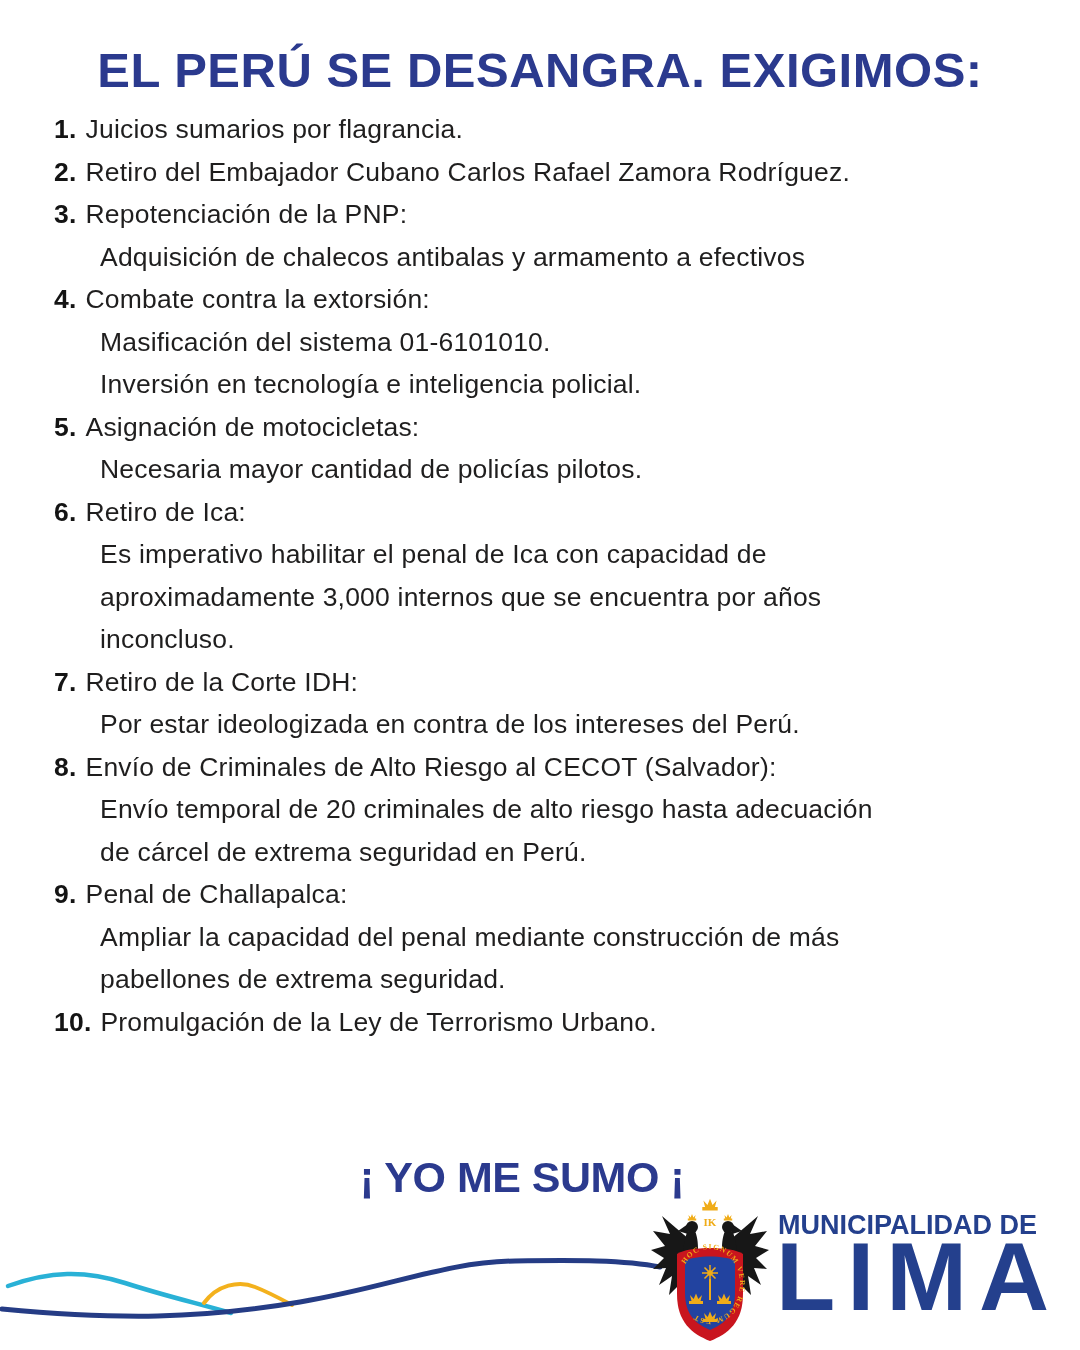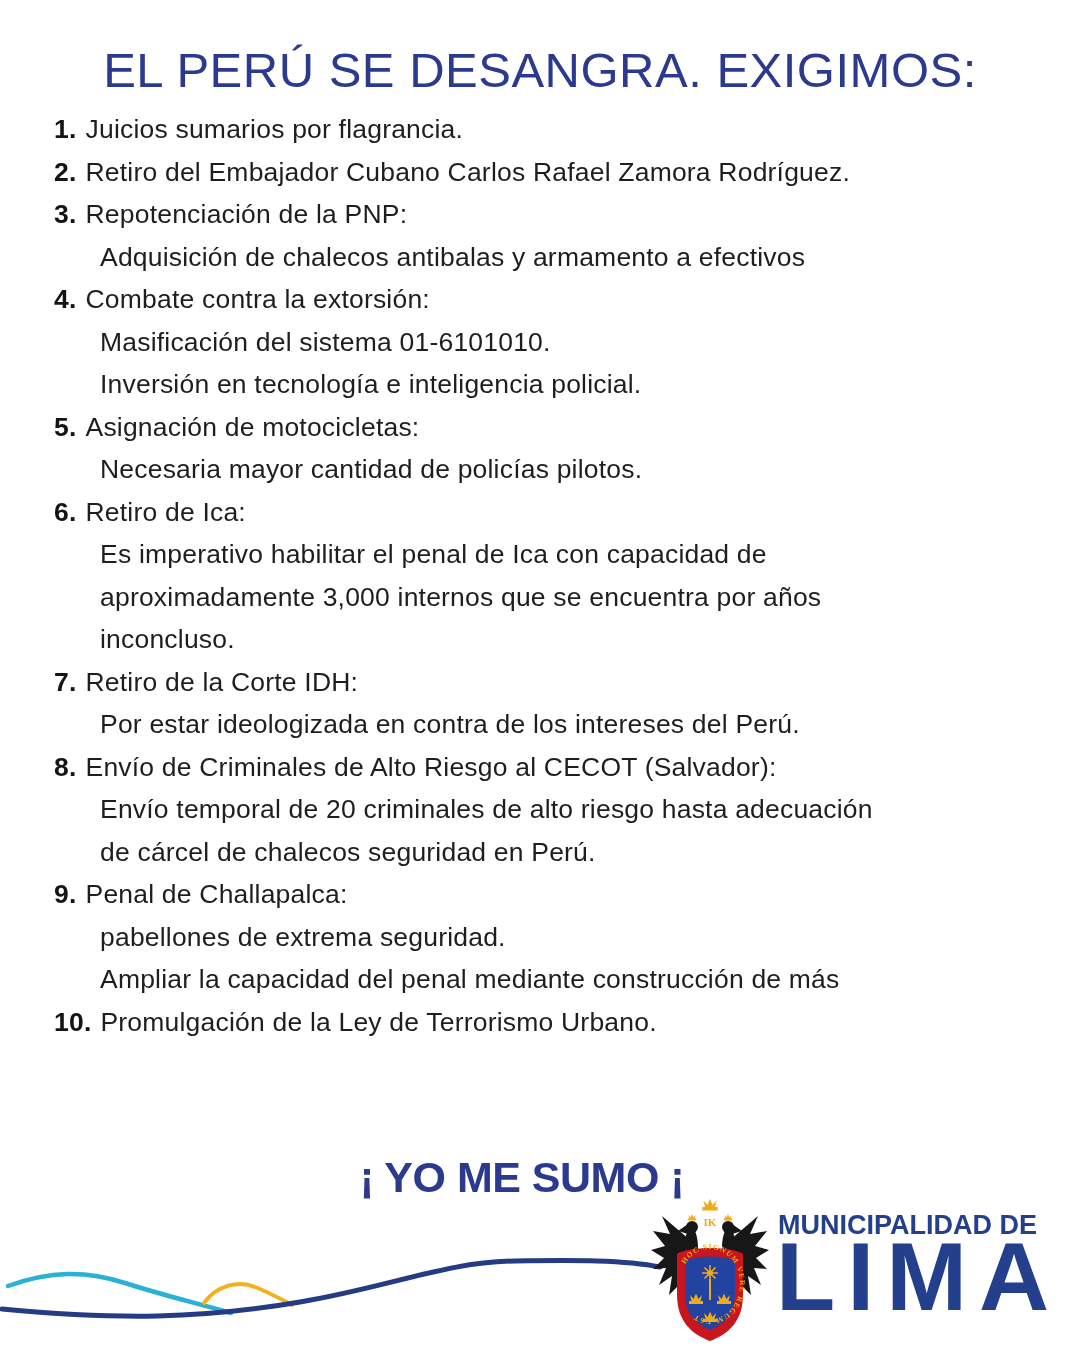--- a/index.html
+++ b/index.html
@@ -2,21 +2,21 @@
 <html style="--navy: #2b3a8e; --logo-navy: #24408d; --text: #1f1e1e; --crest-red: #c9151e; --crest-blue: #2243a0; --gold: #f0ac18; --wave-cyan: #29b1d6; --wave-yellow: #f3b11d; --wave-navy: #253c85;"><head>
 <meta charset="utf-8">
 <style>
   html,body{margin:0;padding:0;background:#ffffff;}
   .page{
     position:relative;width:1080px;height:1350px;background:#fff;
     font-family:"Liberation Sans",sans-serif;overflow:hidden;
   }
   .title{
     position:absolute;top:42px;left:0;width:100%;margin:0;
-    text-align:center;font-size:49px;font-weight:400;letter-spacing:0.5px;
+    text-align:center;font-size:49px;font-weight:700;letter-spacing:0.5px;
     color:var(--navy);white-space:nowrap;
   }
   .demands{
     position:absolute;top:108px;left:0;right:0;margin:0;padding:0;list-style:none;
     font-size:26.5px;line-height:42.5px;color:var(--text);letter-spacing:0.2px;
   }
   .demands .head{padding-left:54px;white-space:nowrap;}
   .demands .num{font-weight:700;color:#141414;margin-right:9px;}
   .demands .sub{padding-left:100px;white-space:nowrap;}
   .cta{
@@ -87,26 +87,26 @@
       <div class="sub">aproximadamente 3,000 internos que se encuentra por años</div>
       <div class="sub">inconcluso.</div>
     </li>
     <li>
       <div class="head"><span class="num">7.</span><span class="txt">Retiro de la Corte IDH:</span></div>
       <div class="sub">Por estar ideologizada en contra de los intereses del Perú.</div>
     </li>
     <li>
       <div class="head"><span class="num">8.</span><span class="txt">Envío de Criminales de Alto Riesgo al CECOT (Salvador):</span></div>
       <div class="sub">Envío temporal de 20 criminales de alto riesgo hasta adecuación</div>
-      <div class="sub">de cárcel de chalecos seguridad en Perú.</div>
+      <div class="sub">de cárcel de extrema seguridad en Perú.</div>
     </li>
     <li>
       <div class="head"><span class="num">9.</span><span class="txt">Penal de Challapalca:</span></div>
+      <div class="sub">Ampliar la capacidad del penal mediante construcción de más</div>
       <div class="sub">pabellones de extrema seguridad.</div>
-      <div class="sub">Ampliar la capacidad del penal mediante construcción de más</div>
     </li>
     <li>
       <div class="head"><span class="num">10.</span><span class="txt">Promulgación de la Ley de Terrorismo Urbano.</span></div>
     </li>
   </ol>
 
   <div class="cta">¡ YO ME SUMO ¡</div>
 
   <svg class="swoosh" viewBox="0 0 1080 110" xmlns="http://www.w3.org/2000/svg">
     <path class="wave-cyan" d="M8,46 C50,31 85,30 125,43 C162,55 196,63 231,73"></path>

